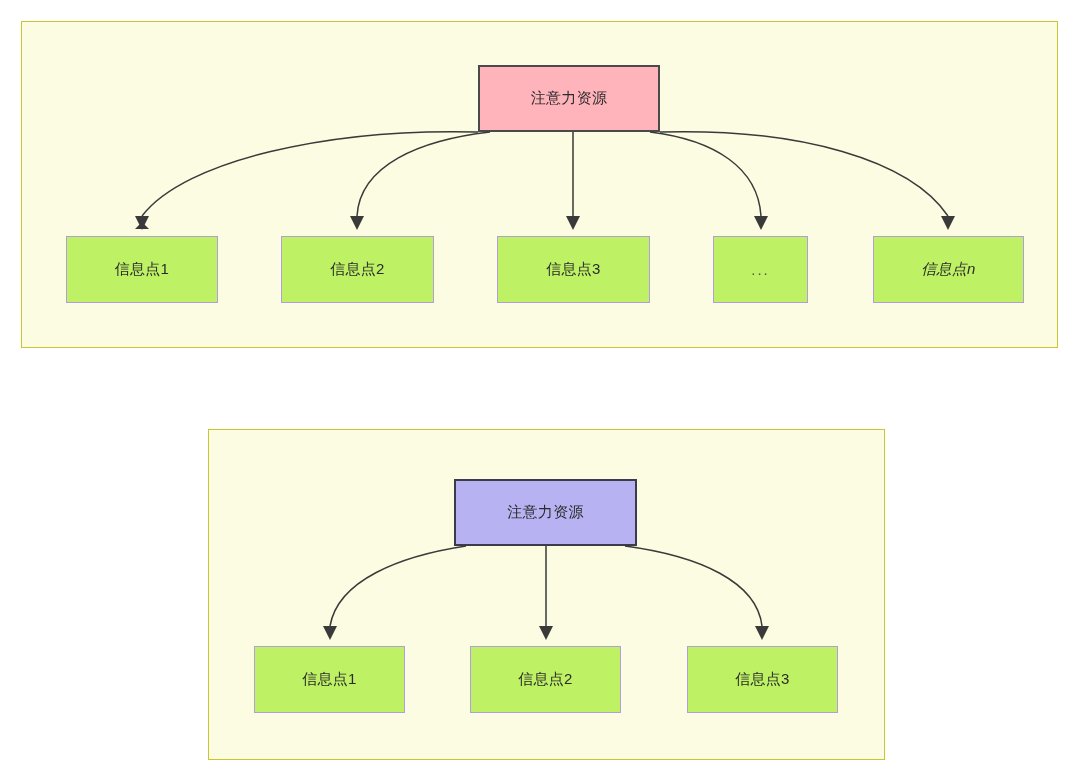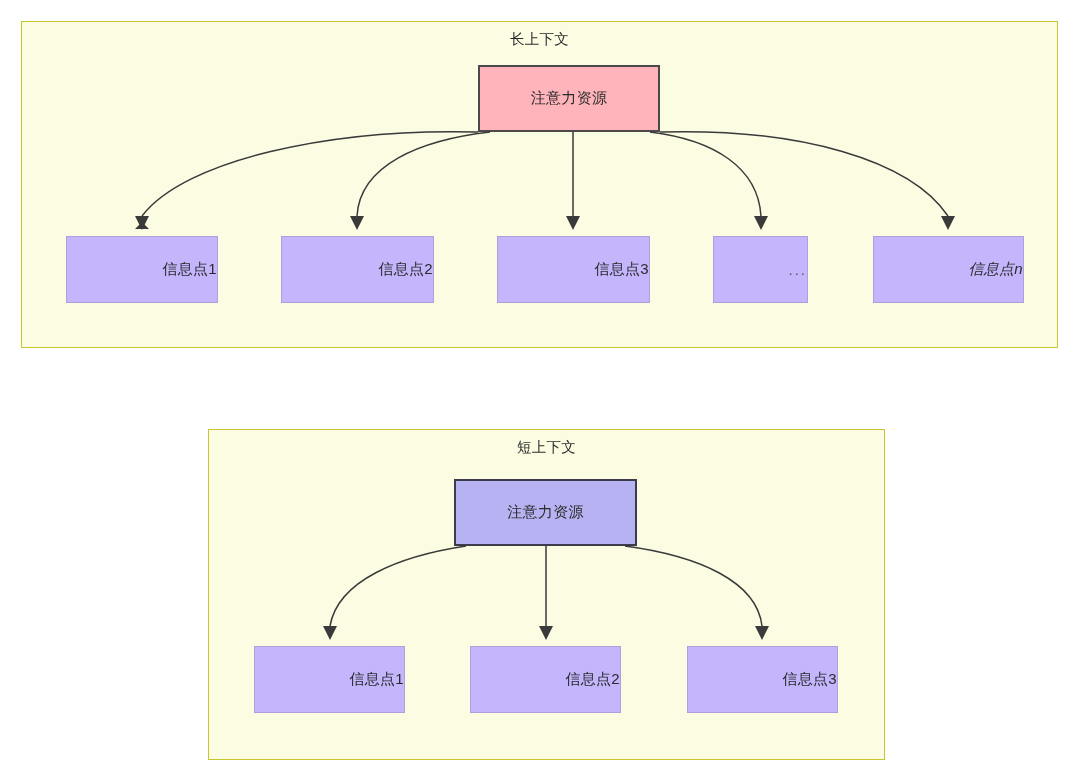--- a/index.html
+++ b/index.html
@@ -48,23 +48,22 @@
   }
   .node-root-long {
     background: #ffb3ba;
     border: 2.4px solid #4a4a4a;
   }
   .node-root-short {
     background: #b7b3f2;
     border: 2.4px solid #3b3b4a;
   }
   .node-info {
-    background: #c4b5fd;
+    background: #bef264;
     border: 1.6px solid #b39ddb;
-    justify-content: flex-end;
   }
   .node-ellipsis {
     color: #555;
     font-size: 15px;
     letter-spacing: 2px;
   }
   svg.edges {
     position: absolute;
     left: 0; top: 0;
     width: 1080px;
@@ -80,21 +79,20 @@
     fill: #3a3a3a;
   }
 </style>
 </head>
 <body>
 
 <div class="canvas">
 
   <div class="group-frame" style="left:21px; top:21px; width:1037px; height:327px;"></div>
 
-  <div class="group-title" style="left:21px; top:30px; width:1037px;">长上下文</div>
 
   <div class="node node-root-long" style="left:478px; top:65px; width:182px; height:67px;">
     <span>注意力资源</span>
   </div>
 
   <div class="node node-info" style="left:66px; top:236px; width:152px; height:67px;">
     <span>信息点1</span>
   </div>
 
   <div class="node node-info" style="left:281px; top:236px; width:153px; height:67px;">
@@ -108,21 +106,20 @@
   <div class="node node-info" style="left:713px; top:236px; width:95px; height:67px;">
     <span class="node-ellipsis">...</span>
   </div>
 
   <div class="node node-info" style="left:873px; top:236px; width:151px; height:67px;font-style:italic;">
     <span>信息点n</span>
   </div>
 
   <div class="group-frame" style="left:208px; top:429px; width:677px; height:331px;"></div>
 
-  <div class="group-title" style="left:208px; top:438px; width:677px;">短上下文</div>
 
   <div class="node node-root-short" style="left:454px; top:479px; width:183px; height:67px;">
     <span>注意力资源</span>
   </div>
 
   <div class="node node-info" style="left:254px; top:646px; width:151px; height:67px;">
     <span>信息点1</span>
   </div>
 
   <div class="node node-info" style="left:470px; top:646px; width:151px; height:67px;">

